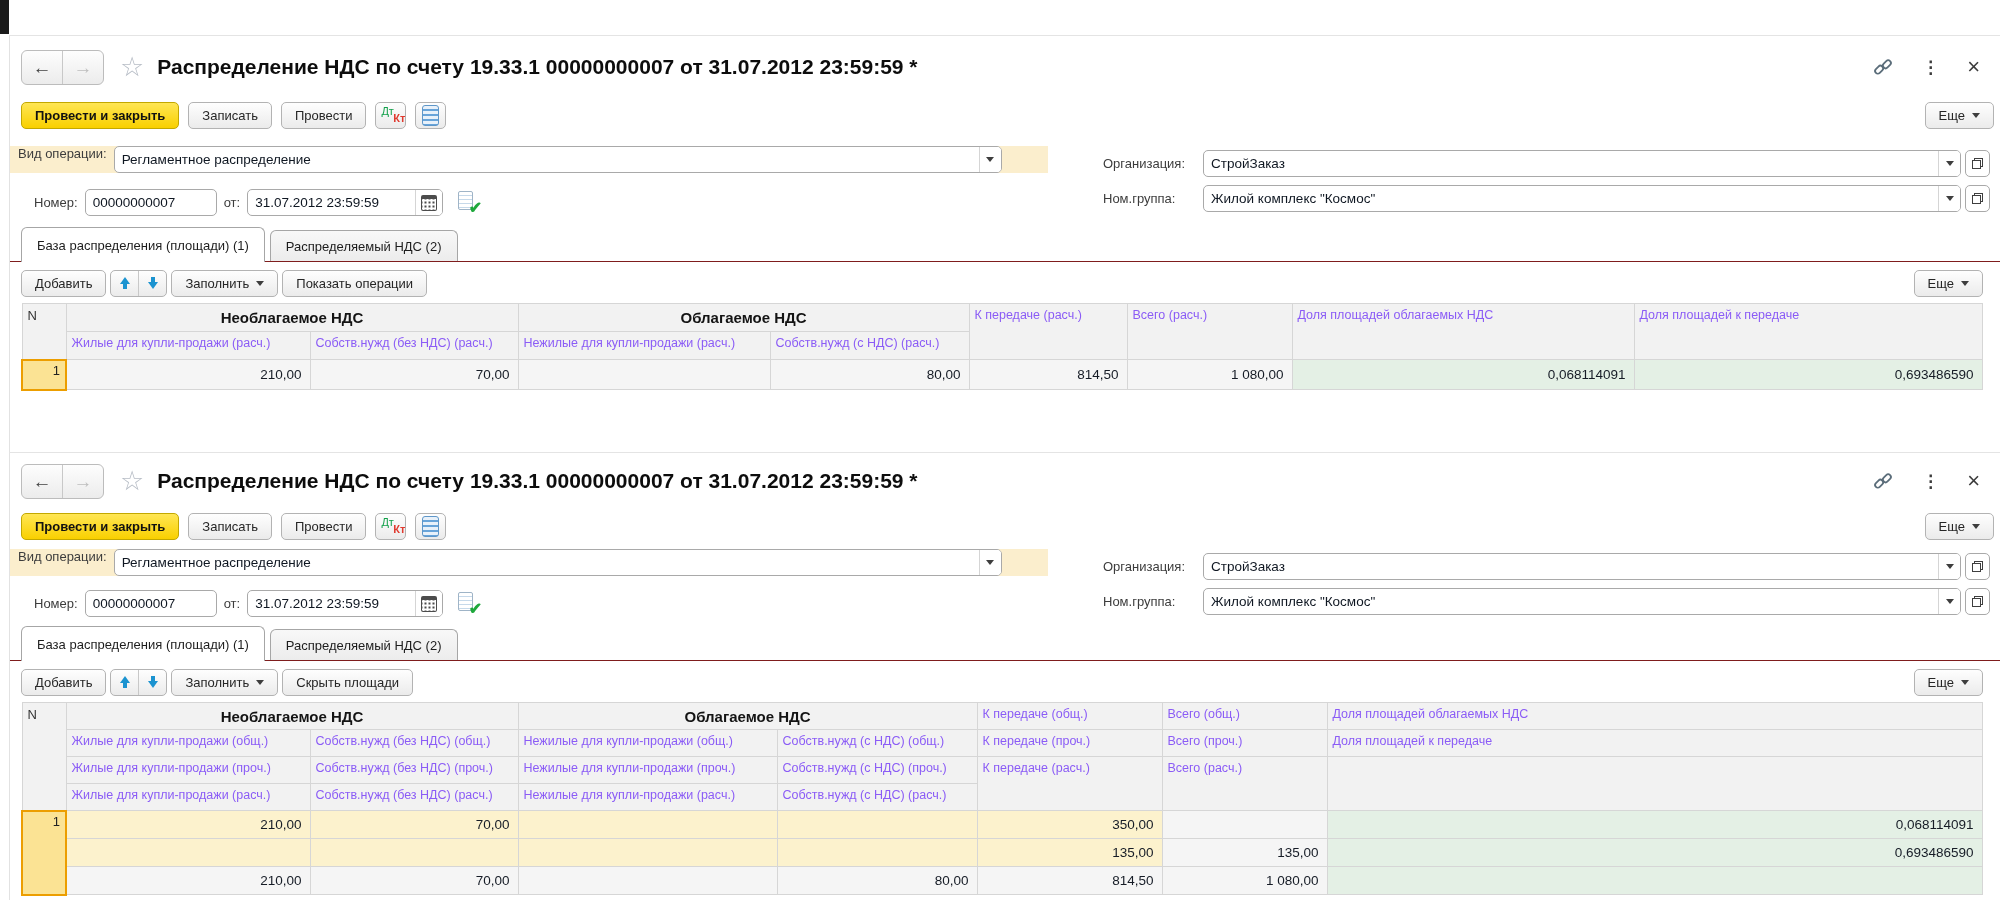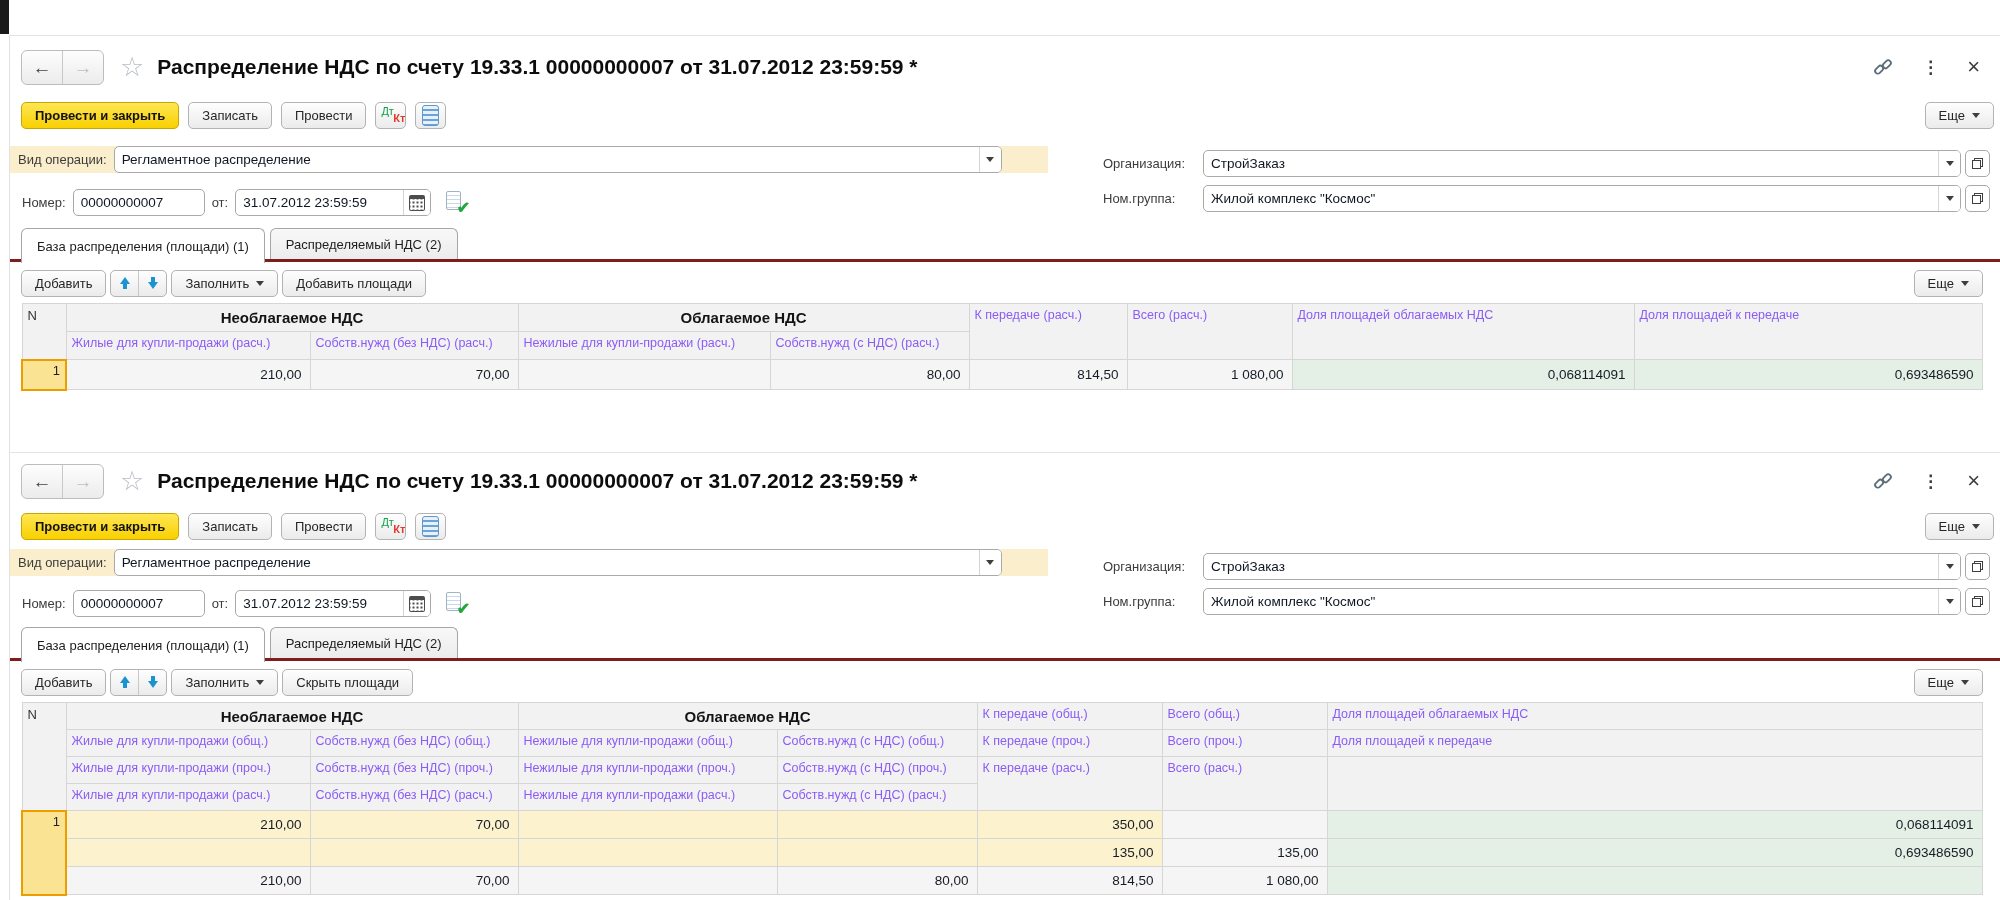--- a/index.html
+++ b/index.html
@@ -44,27 +44,27 @@
 
   
   .form{position:relative}
   .w1 .form{height:96px}
   .w2 .form{height:84px}
   .flabel{font-size:13px;color:#3c3c3c;white-space:nowrap}
   .input{display:flex;align-items:center;height:27px;background:#fff;border:1px solid #a9a9a9;
          border-radius:5px;box-sizing:border-box;overflow:hidden;cursor:text}
   .val{padding-left:7px;font-size:13.5px;color:#0f1722;white-space:nowrap}
   .oprow{position:absolute;left:0;top:14px;width:1038px;height:27px;background:#fbeecd;
-         display:flex;align-items:center;padding-left:8px;box-sizing:border-box}
+         display:flex;align-items:flex-start;padding-left:8px;box-sizing:border-box}
   .w2 .oprow{top:6px}
   .opinput{margin-left:7px;width:888px}
   .ddseg{margin-left:auto;width:21px;align-self:stretch;display:flex;align-items:center;
          justify-content:center;border-left:1px solid #d5d5d5;cursor:pointer;background:#fff}
   .ddseg .tri{margin:0}
-  .numrow{position:absolute;left:4px;top:57px;display:flex;align-items:center;padding-left:8px;gap:7px}
+  .numrow{position:absolute;left:16px;top:57px;display:flex;align-items:center;padding-left:8px;gap:7px}
   .w2 .numrow{top:47px}
   .numinput{width:132px}
   .dateinput{width:196px}
   .calseg{margin-left:auto;width:26px;align-self:stretch;display:flex;align-items:center;
           justify-content:center;border-left:1px solid #d5d5d5;cursor:pointer;background:#fff}
   .cal{width:14px;height:11px;border:1px solid #4c4c4c;border-top:4px solid #4c4c4c;border-radius:2px;
        background-image:radial-gradient(circle,#4c4c4c 1px,transparent 1.3px);
        background-size:4px 4px;background-position:1.5px 1.5px}
   .posted{position:relative;width:25px;height:23px;margin-left:6px}
   .page{position:absolute;left:2px;top:0;width:13px;height:17px;border:1px solid #9fb4c7;border-radius:2px;
@@ -75,21 +75,21 @@
   .w2 .orgrow{top:10px}.w2 .grprow{top:45px}
   .wlab{width:100px}
   .input.grow{flex:1}
   .openbtn{width:25px;height:27px;border:1px solid #a9a9a9;border-radius:5px;margin-left:4px;
            display:flex;align-items:center;justify-content:center;background:#fff;cursor:pointer;box-sizing:border-box}
   .sq{position:relative;width:11px;height:11px}
   .sq::after{content:"";position:absolute;right:0;top:0;width:7px;height:7px;border:1px solid #3f3f3f;background:#fff}
   .sq::before{content:"";position:absolute;left:0;bottom:0;width:7px;height:7px;border:1px solid #3f3f3f;background:#fff;z-index:2}
 
   
-  .tabs{display:flex;padding-left:11px;height:34px;border-bottom:3px solid #7f1d1d;box-sizing:border-box}
+  .tabs{display:flex;align-items:flex-end;padding-left:11px;height:34px;border-bottom:1px solid #7f1d1d;box-sizing:border-box}
   .tab{display:flex;align-items:center;height:30px;padding:0 15px;border:1px solid #a6a6a6;border-bottom:none;
        border-radius:6px 6px 0 0;background:linear-gradient(#f8f8f8,#ececec);font-size:13px;color:#1d1d1d;
        margin-right:5px;cursor:pointer;white-space:nowrap}
   .tab.active{background:#fff;height:34px;margin-bottom:-1px;z-index:2;position:relative}
 
   
   .ttoolbar{display:flex;align-items:center;gap:4px;padding-left:11px;margin-top:7px;height:28px;position:relative}
   .updpair{display:flex;border:1px solid #b3b3b3;border-radius:5px;overflow:hidden;
            background:linear-gradient(#fefefe,#ebebeb)}
   .udbtn{width:27px;height:25px;display:flex;flex-direction:column;align-items:center;justify-content:center;cursor:pointer}
@@ -232,21 +232,21 @@
         </div>
       <div class="udbtn">
           <span class="stem"></span>
           <span class="tri-down"></span>
         </div>
     </div>
     <div class="btn">
       <span>Заполнить</span>
       <span class="tri"></span>
     </div>
-    <div class="btn">Добавить площади</div>
+    <div class="btn">Показать операции</div>
     <div class="btn tmore">
       <span>Еще</span>
       <span class="tri"></span>
     </div>
   </div>
 
   <table class="grid">
     <colgroup>
       <col style="width:44px">
         <col style="width:244px">

